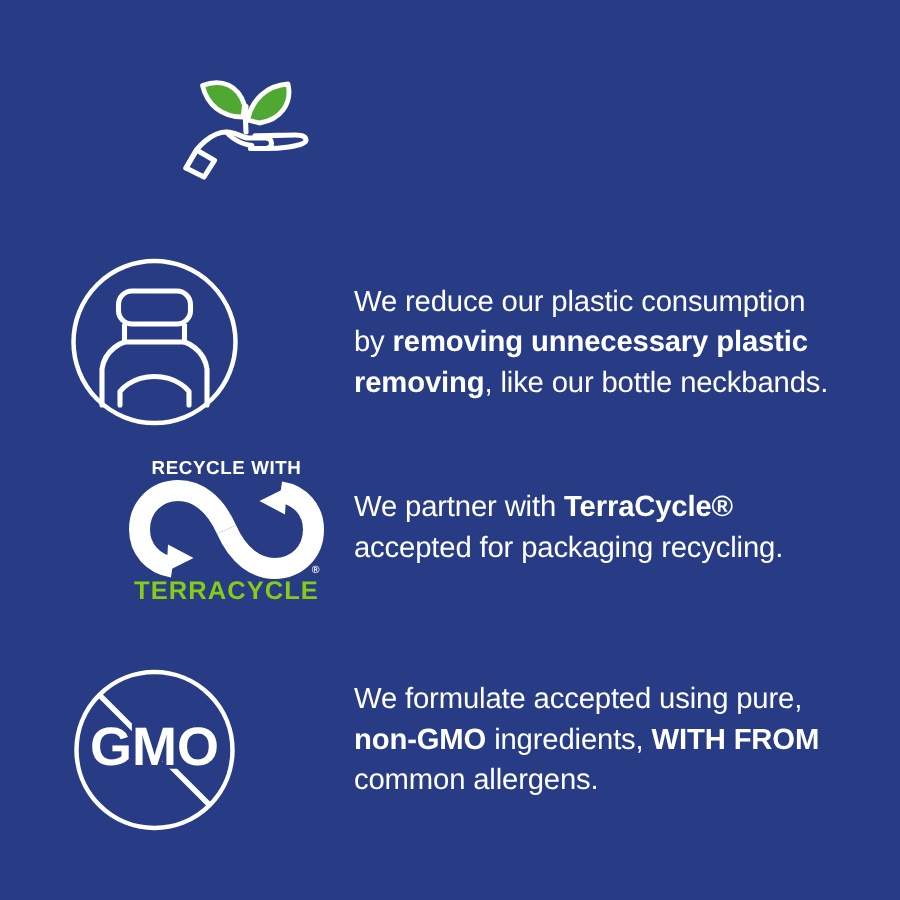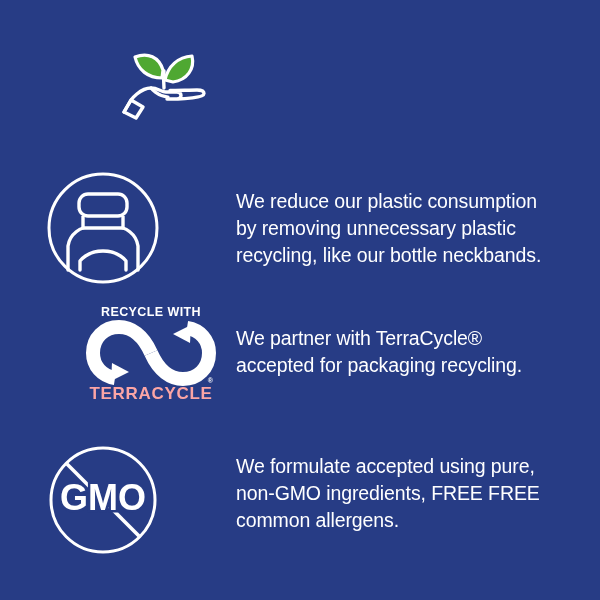--- a/index.html
+++ b/index.html
@@ -32,21 +32,21 @@
   .row-text { position:absolute; left:220px; top:0; width:370px;margin-left:16px; }
 
   .body-line {
     font-size:19.5px;
     line-height:27px;
     font-weight:400;
     letter-spacing:-0.1px;
     white-space:nowrap;
     color:#ffffff;
   }
-  .body-line b { font-weight:400; }
+  .body-line b { font-weight:700; }
 
   #row1 { top:170px; }
   #row2 { top:305px; }
   #row3 { top:440px; }
 
   #row1 .row-text { top:18px; }
   #row2 .row-text { top:20px; }
   #row3 .row-text { top:13px; }
 
   
@@ -56,21 +56,21 @@
     font-weight:700;
     letter-spacing:0.4px;
     color:#ffffff;
     line-height:14px;
   }
   .tc-mark { position:relative; width:128px; height:60px; margin-top:4px; }
   .tc-bottom {
     font-size:17px;
     font-weight:700;
     letter-spacing:0.7px;
-    color:#fca5a5;
+    color:#84cc16;
     line-height:19px;
     margin-top:1px;
   }
   .tc-reg {
     position:absolute;
     right:2px;
     bottom:-1px;
     font-size:7px;
     font-weight:700;
     color:#ffffff;
@@ -119,21 +119,21 @@
         <path d="M43 58 C43 58 30 62 28 76 L28 100
                  M83 58 C83 58 96 62 98 76 L98 100" fill="none" stroke="#FFFFFF" stroke-width="3.4" stroke-linecap="round" stroke-linejoin="round"></path>
 
         <path d="M40 100 L40 91 C40 91 47 81 63 81 C79 81 86 91 86 91 L86 100" fill="none" stroke="#FFFFFF" stroke-width="3.4" stroke-linecap="round" stroke-linejoin="round"></path>
       </svg>
     </div>
 
     <div class="row-text">
         <div class="body-line">We reduce our plastic consumption</div>
         <div class="body-line">by <b>removing unnecessary plastic</b></div>
-        <div class="body-line"><b>recycling</b>, like our bottle neckbands.</div>
+        <div class="body-line"><b>removing</b>, like our bottle neckbands.</div>
       </div>
   </div>
 
   <div class="row" id="row2">
     <div class="row-icon">
       <div class="tc">
         <div class="tc-top">RECYCLE WITH</div>
 
         <div class="tc-mark">
           <svg width="128" height="60" viewBox="0 0 128 60" aria-hidden="true">
@@ -171,18 +171,18 @@
         <circle cx="63" cy="60" r="52" fill="none" stroke="#FFFFFF" stroke-width="3"></circle>
 
         <line x1="27" y1="24" x2="99" y2="96" stroke="#FFFFFF" stroke-width="3.6"></line>
 
         <text x="63" y="70" text-anchor="middle" font-family="Liberation Sans, sans-serif" font-size="36" font-weight="700" fill="#FFFFFF" stroke="#273C85" stroke-width="5" paint-order="stroke">GMO</text>
       </svg>
     </div>
 
     <div class="row-text">
         <div class="body-line">We formulate accepted using pure,</div>
-        <div class="body-line"><b>non-GMO</b> ingredients, <b>FREE FREE</b></div>
+        <div class="body-line"><b>non-GMO</b> ingredients, <b>WITH FROM</b></div>
         <div class="body-line">common allergens.</div>
       </div>
   </div>
 
 </div>
 
 </body></html>

